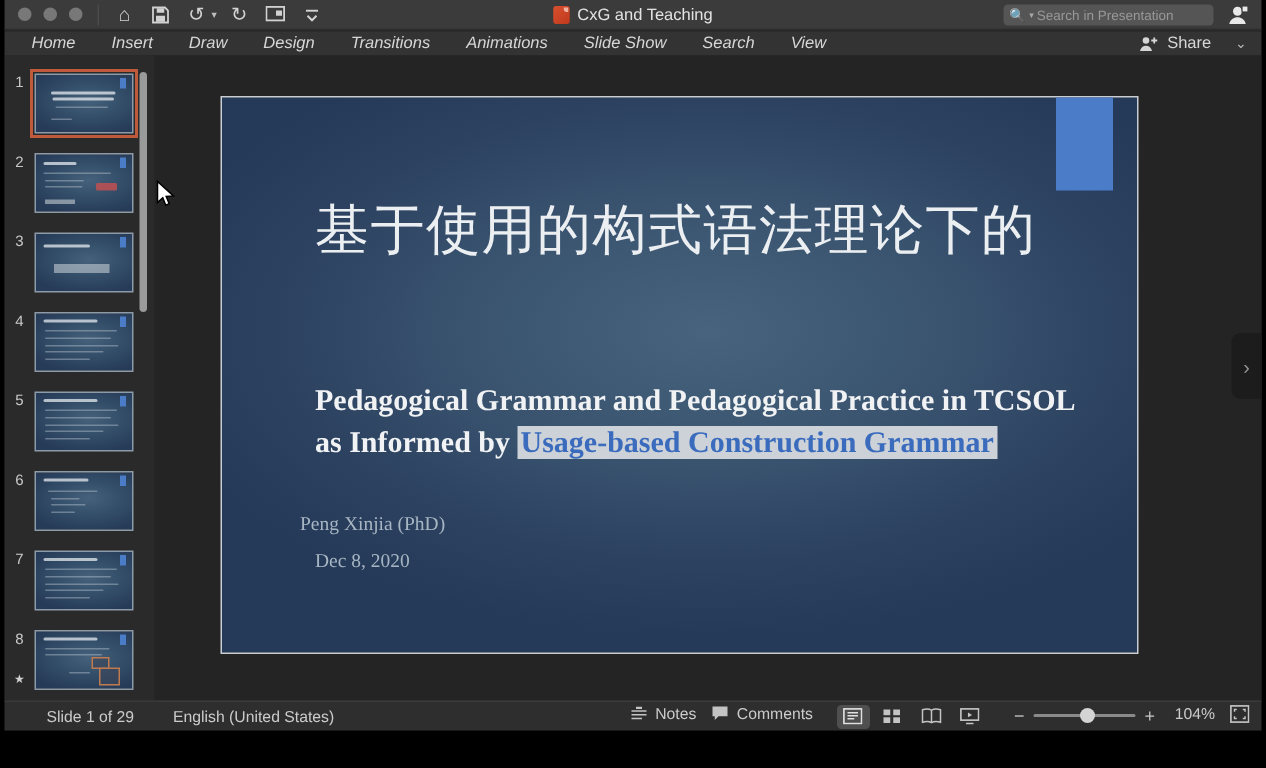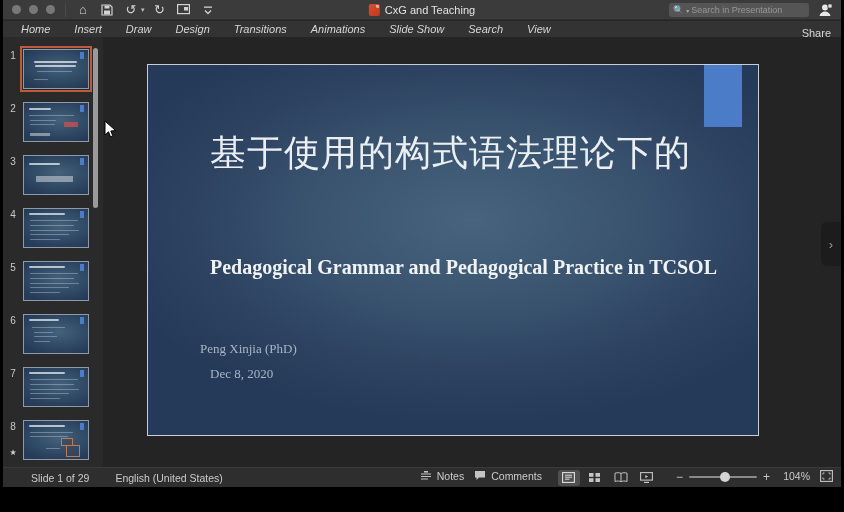--- a/index.html
+++ b/index.html
@@ -37,21 +37,21 @@
     font-size:9px; color:#cfcfcf; font-family:Liberation Sans, sans-serif; }
   .search-box input::placeholder { color:#989898; }
   .account { position:absolute; right:8px; top:2px; width:16px; height:16px; color:#e8e8e8; }
 
   
   .menurow { position:absolute; left:0; top:21px; width:100%; height:16px;
     background:#333333; display:flex; align-items:center; }
   .tabs { display:flex; align-items:center; padding-left:18px; gap:24px;font-style:italic; }
   .tab { font-size:11px; color:#d6d6d6; cursor:default; white-space:nowrap; }
   .share-area { position:absolute; right:10px; top:0; height:16px;
-    display:flex; align-items:center; gap:6px; color:#d6d6d6; font-size:11px;flex-direction:column; }
+    display:flex; align-items:center; gap:6px; color:#d6d6d6; font-size:11px; }
   .share-area .chev { font-size:9px; color:#bdbdbd; margin-left:10px; }
 
   
   .content { position:absolute; left:0; top:37px; width:100%; height:430px; background:#262626; }
 
   
   .thumbpanel { position:absolute; left:0; top:0; width:100px; height:100%; background:#2a2a2a; }
   .thumb-list { position:absolute; left:0; top:12px; display:flex; flex-direction:column; gap:13px; }
   .thumb-row { display:flex; align-items:flex-start; height:40px; }
   .thumb-num { width:20px; padding-top:1px; font-size:10px; color:#c9c9c9; text-align:center;
@@ -289,20 +289,21 @@
     </div>
 
     <div class="slidearea">
       <div class="slide">
         <div class="accent-rect"></div>
         <div class="slide-title">
           <div>基于使用的构式语法理论下的</div>
         </div>
         <div class="slide-sub">
           <div>Pedagogical Grammar and Pedagogical Practice in TCSOL</div>
+          <div><span>as Informed by </span><span class="hl">Usage-based Construction Grammar</span></div>
         </div>
         <div class="slide-author">Peng Xinjia (PhD)</div>
         <div class="slide-date">Dec 8, 2020</div>
       </div>
       <div class="panel-toggle">
         <span>›</span>
       </div>
     </div>
   </div>
 

